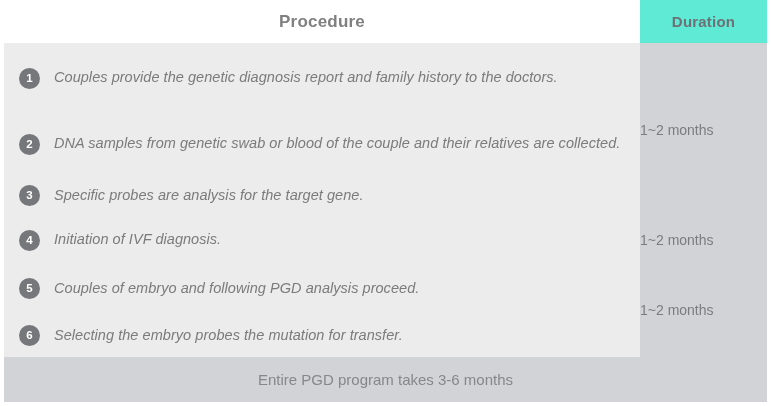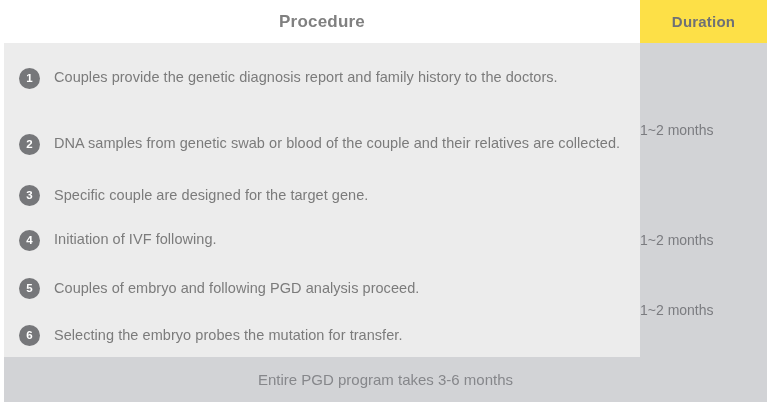--- a/index.html
+++ b/index.html
@@ -49,21 +49,21 @@
   .hdr-proc {
     background: #ffffff;
     text-align: center;
     color: #808080;
     font-size: 17px;
     font-weight: bold;
     letter-spacing: .2px;
     border-bottom: 2px solid #4c3f7e;
   }
   .hdr-dur {
-    background: #fde047;
+    background: #5eead4;
     text-align: center;
     color: #6f7176;
     font-size: 15px;
     font-weight: bold;
     letter-spacing: .2px;
     border-bottom: 2px solid #4c3f7e;
   }
 
   
   .proc-cell {
@@ -95,20 +95,21 @@
     margin-top: 1px;
     user-select: none;
   }
 
   .step-text {
     flex: 1 1 auto;
     color: #7b7b7b;
     font-size: 14.5px;
     line-height: 21px;
     letter-spacing: .05px;
+    font-style: italic;
   }
 
   
   .r1 { height: 70px; }
   .r2 { height: 61px; }
   .r3 { height: 41px; }
   .r4 { height: 47px; }
   .r5 { height: 50px; }
   .r6 { height: 43px; }
 
@@ -165,30 +166,30 @@
           <span class="num-badge">2</span>
           <span class="step-text">DNA samples from genetic swab or blood of the couple and their relatives are collected.</span>
         </div>
       </td>
     </tr>
 
     <tr class="r3">
       <td class="proc-cell">
         <div class="proc-inner single">
           <span class="num-badge">3</span>
-          <span class="step-text">Specific couple are designed for the target gene.</span>
+          <span class="step-text">Specific probes are analysis for the target gene.</span>
         </div>
       </td>
     </tr>
 
     <tr class="r4">
       <td class="proc-cell">
         <div class="proc-inner single">
           <span class="num-badge">4</span>
-          <span class="step-text">Initiation of IVF following.</span>
+          <span class="step-text">Initiation of IVF diagnosis.</span>
         </div>
       </td>
       <td class="dur-cell" rowspan="1">1~2 months</td>
     </tr>
 
     <tr class="r5">
       <td class="proc-cell">
         <div class="proc-inner single">
           <span class="num-badge">5</span>
           <span class="step-text">Couples of embryo and following PGD analysis proceed.</span>

